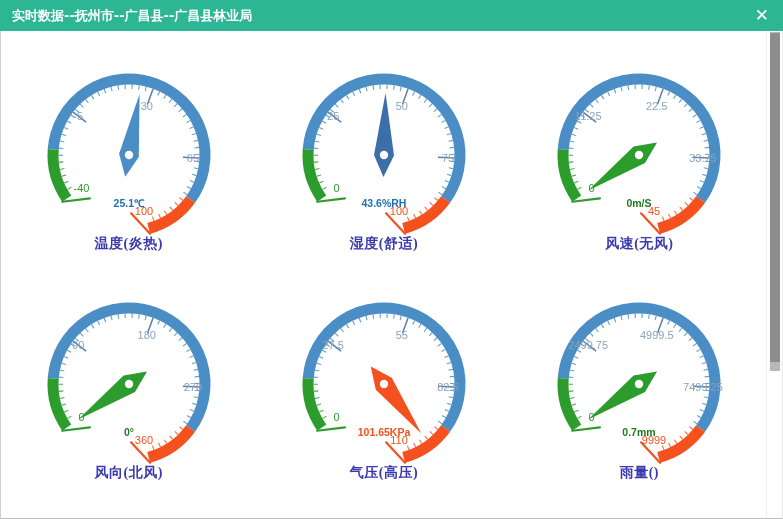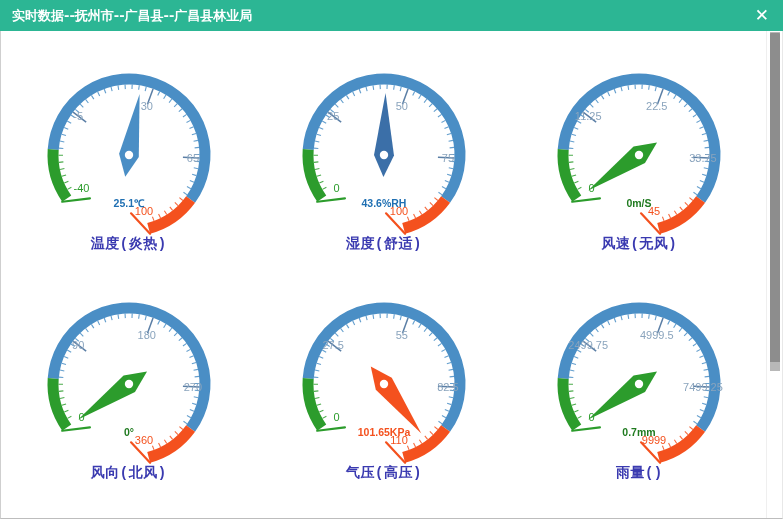--- a/index.html
+++ b/index.html
@@ -75,21 +75,21 @@
     height: 229px;
     display: flex;
     flex-direction: column;
     align-items: center;
   }
   .gauge-svg {
     display: block;
   }
   .gauge-label {
     margin-top: -2px;
-    font-family: Liberation Mono, monospace;
+    font-family: Liberation Serif, serif;
     font-weight: bold;
     font-size: 14px;
     color: #3a3ab0;
     letter-spacing: 0.5px;
   }
   .scrollbar-track {
     position: absolute;
     top: 0;
     right: 0;
     width: 16px;

